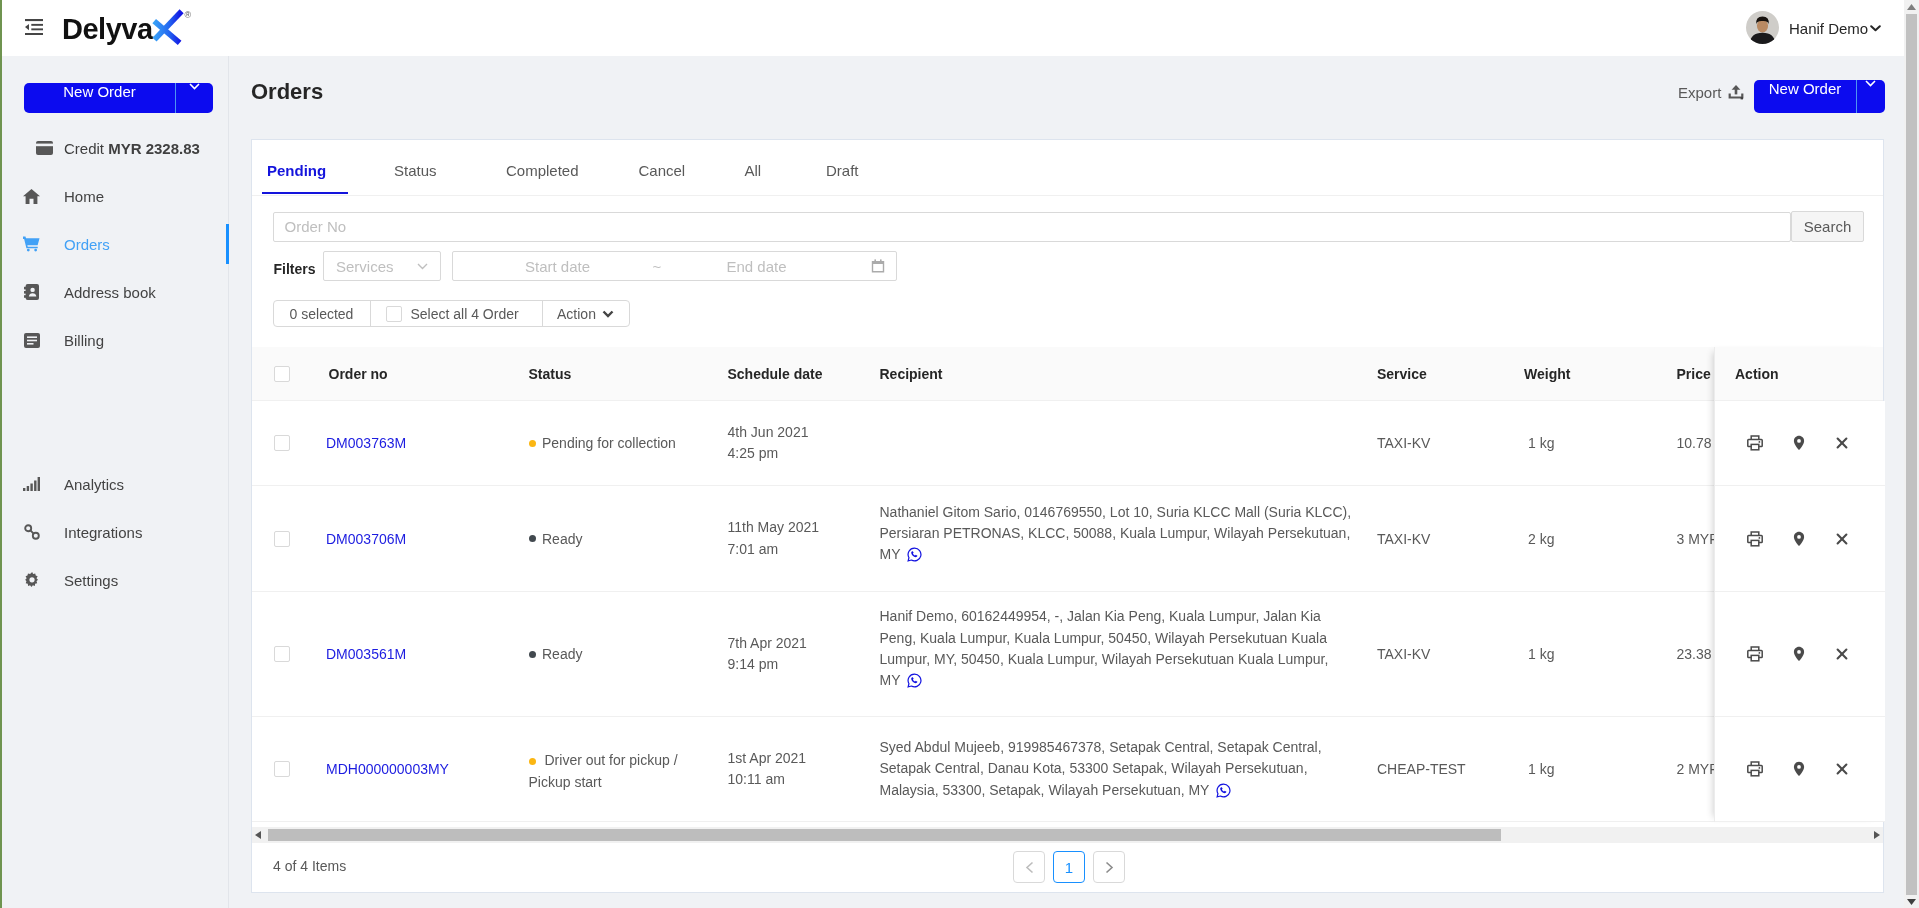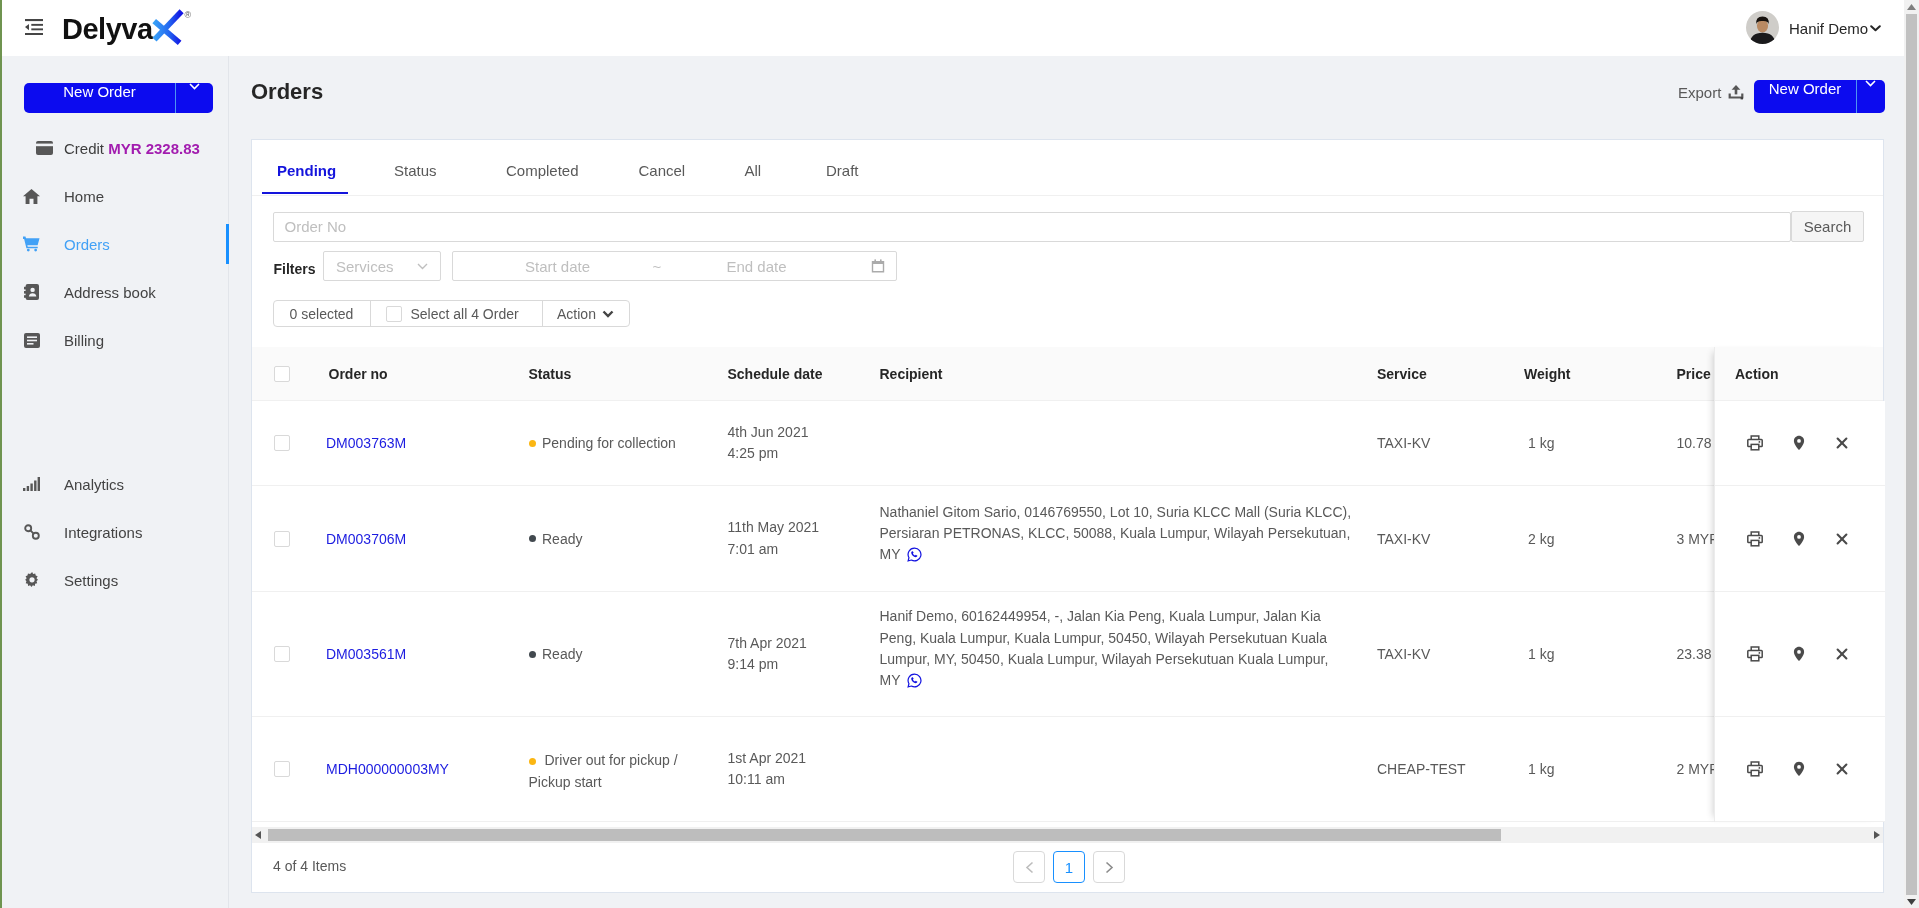--- a/index.html
+++ b/index.html
@@ -80,21 +80,21 @@
       <svg width="11" height="7" viewBox="0 0 11 7">
           <polyline points="1,1 5.5,5.5 10,1" fill="none" stroke="#fff" stroke-width="1.6"></polyline>
         </svg>
     </div>
   </div>
 
   <svg class="abs" style="left:36px;top:85px" width="17" height="14" viewBox="0 0 17 14">
     <rect x="0" y="0" width="17" height="14" rx="2" fill="#575757"></rect>
     <rect x="0" y="2.6" width="17" height="2.6" fill="#f0f2f5"></rect>
   </svg>
-  <div class="abs" style="left:64px;top:84px;font-size:15px;color:#3d3d3d">Credit <b style="color:#a21caf">MYR 2328.83</b></div>
+  <div class="abs" style="left:64px;top:84px;font-size:15px;color:#3d3d3d">Credit <b style="color:#404040">MYR 2328.83</b></div>
   <div class="menu-item" style="top:116px">
     <span class="mi">
         <svg width="17" height="15" viewBox="0 0 17 15">
           <path d="M8.5 0 L17 7.2 h-2.6 V15 h-3.9 V9.8 H6.5 V15 H2.6 V7.2 H0 Z" fill="#575757"></path>
         </svg>
       </span>
     <span class="ml">Home</span>
   </div>
   <div class="menu-item" style="top:164px;color:#42a1f6">
     <span class="mi">
@@ -182,21 +182,21 @@
   <div style="width:29px;display:flex;justify-content:center">
     <svg width="11" height="7" viewBox="0 0 11 7">
         <polyline points="1,1 5.5,5.5 10,1" fill="none" stroke="#fff" stroke-width="1.6"></polyline>
       </svg>
   </div>
 </div>
 
 <div id="card">
 
   <div class="abs" style="left:0;top:55px;width:1631px;height:1px;background:#f0f0f0"></div>
-  <div class="abs" style="left:25px;top:21.5px;font-size:15px;font-weight:bold;color:#1414dc">Pending</div>
+  <div class="abs" style="left:15px;top:21.5px;font-size:15px;font-weight:bold;color:#1414dc">Pending</div>
   <div class="abs" style="left:142px;top:21.5px;font-size:15px">Status</div>
   <div class="abs" style="left:254px;top:21.5px;font-size:15px">Completed</div>
   <div class="abs" style="left:386.5px;top:21.5px;font-size:15px">Cancel</div>
   <div class="abs" style="left:492.5px;top:21.5px;font-size:15px">All</div>
   <div class="abs" style="left:574px;top:21.5px;font-size:15px">Draft</div>
   <div class="abs" style="left:9.5px;top:51.5px;width:86px;height:2.5px;background:#1414dc"></div>
 
   <div class="abs flex" style="left:20.5px;top:71.5px;width:1518.5px;height:30px;border:1px solid #d9d9d9;border-radius:2px;padding-left:11px;color:#bfbfbf;font-size:15px;background:#fff">Order No</div>
   <div class="abs flex" style="left:1539px;top:70.5px;width:73px;height:31px;border:1px solid #d9d9d9;border-radius:2px;background:#f5f5f5;justify-content:center;color:#595959;font-size:15px">Search</div>
 
@@ -276,20 +276,24 @@
     <span class="abs" style="left:1125px">TAXI-KV</span>
     <span class="abs" style="left:1276px">1 kg</span>
     <span class="abs" style="left:1424.5px;white-space:nowrap">23.38 MYR</span>
   </div>
 
   <div class="row flex" style="top:577px;height:105px">
     <span class="cbox abs" style="left:22px"></span>
     <a class="lnk abs" style="left:74px">MDH000000003MY</a>
     <div class="abs" style="left:276.5px;width:172px;line-height:22px;transform:translateY(2px)"><span class="dot" style="background:#fbb612;margin-right:9px"></span>Driver out for pickup / Pickup start</div>
     <div class="abs" style="left:475.5px;line-height:21.5px">1st Apr 2021<br>10:11 am</div>
+    <div class="abs" style="left:627.5px;width:600px;white-space:nowrap;line-height:21.3px">Syed Abdul Mujeeb, 919985467378, Setapak Central, Setapak Central,<br>Setapak Central, Danau Kota, 53300 Setapak, Wilayah Persekutuan,<br>Malaysia, 53300, Setapak, Wilayah Persekutuan, MY <svg style="vertical-align:-3px;margin-left:3px" width="15" height="15" viewBox="0 0 16 16">
+          <path d="M8 1.2 a6.8 6.8 0 0 0-5.9 10.2 L1.2 14.8 l3.5-.9 A6.8 6.8 0 1 0 8 1.2 Z" fill="none" stroke="#1414e0" stroke-width="1.3"></path>
+          <path d="M5.6 4.6 c-.5.1-1.1.6-1.1 1.5 .1 2.3 2.7 4.5 4.7 4.7 .9 0 1.6-.5 1.8-1.1 l.1-.5 -1.8-.9 -.7.8 c-.9-.4-1.9-1.3-2.3-2.3 l.8-.8 -.9-1.6 Z" fill="#1414e0"></path>
+        </svg></div>
     <span class="abs" style="left:1125px">CHEAP-TEST</span>
     <span class="abs" style="left:1276px">1 kg</span>
     <span class="abs" style="left:1424.5px;white-space:nowrap">2 MYR</span>
   </div>
 
   <div class="abs" style="left:1462px;top:207px;width:169px;height:475px;background:#fff;border-left:1px solid #ececec;box-shadow:-6px 0 7px -5px rgba(0,0,0,0.18)">
     <div class="flex" style="position:relative;height:54px;background:#fafafa;border-bottom:1px solid #f0f0f0">
         <span class="hdr" style="margin-left:20px">Action</span>
       </div>
     <div class="acts" style="height:85px">

